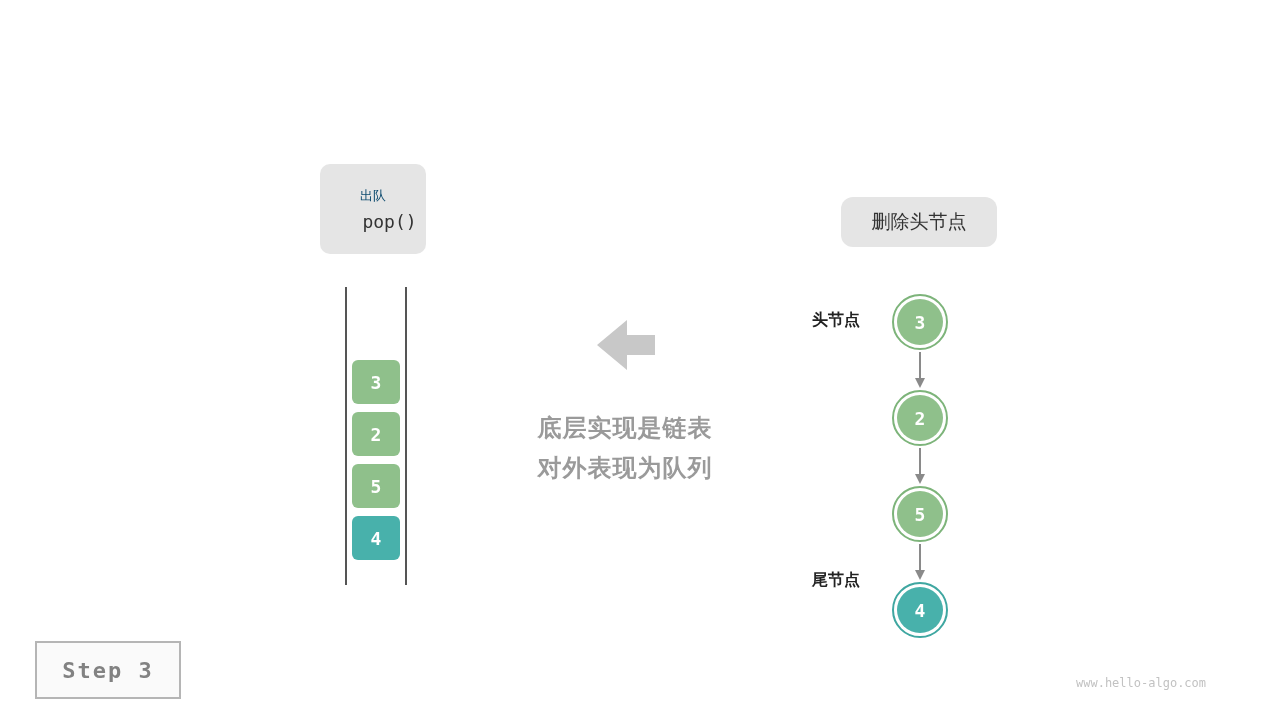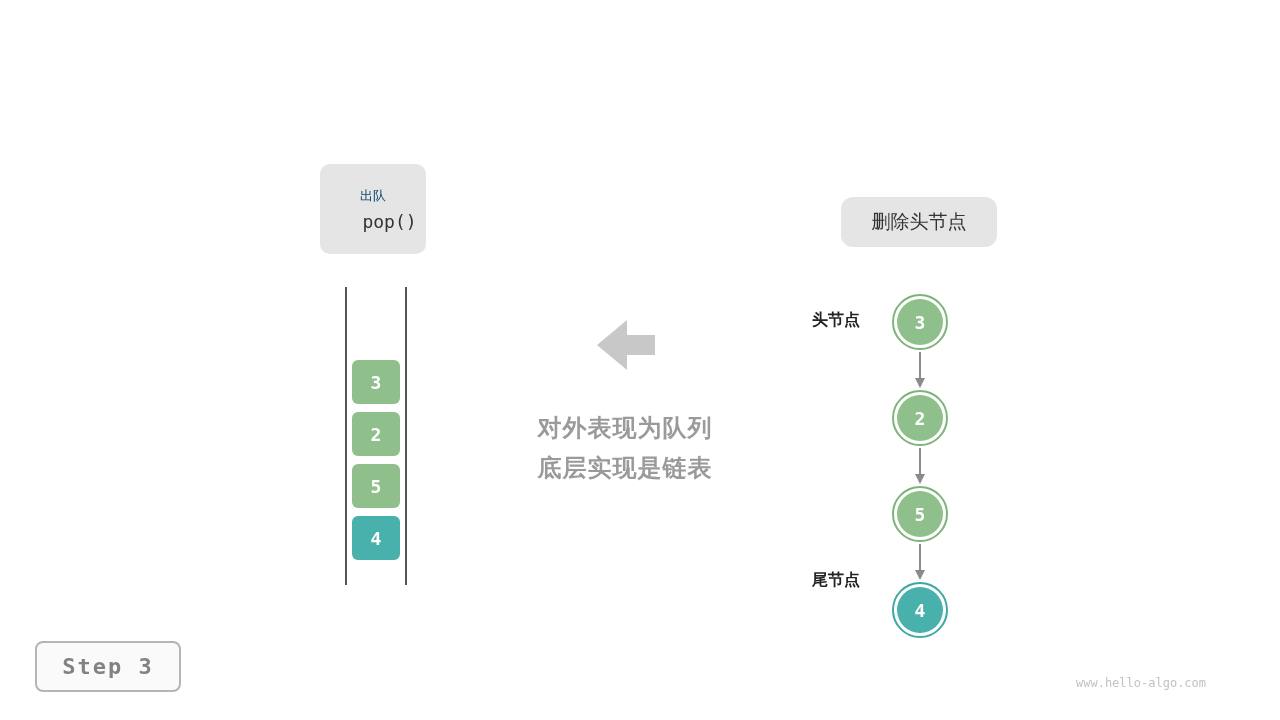--- a/index.html
+++ b/index.html
@@ -67,22 +67,22 @@
   .node[data-color="green"]{border-color:#7DB47A;}
   .node[data-color="green"] .node-inner{background:#8FC08B;}
   .node[data-color="teal"]{border-color:#3FA7A1;}
   .node[data-color="teal"] .node-inner{background:#48B1AB;}
   .node.n0{top:294px;} .node.n1{top:390px;} .node.n2{top:486px;} .node.n3{top:582px;}
   
   .conn{position:absolute;left:914px;}
   .conn.c0{top:352px;} .conn.c1{top:448px;} .conn.c2{top:544px;}
   
   .step-box{
-    position:absolute;left:35px;top:641px;width:146px;height:51px;
-    border:2px solid #B5B5B5;border-radius:8px;background:#FAFAFA;
+    position:absolute;left:35px;top:641px;width:146px;height:58px;
+    border:2px solid #B5B5B5;border-radius:0;background:#FAFAFA;
     display:flex;align-items:center;justify-content:center;
     font-family:"DejaVu Sans Mono","Liberation Mono",monospace;
     font-size:22px;font-weight:bold;color:#828282;letter-spacing:2px;
     box-sizing:border-box;
   }
   
   .watermark{
     position:absolute;left:1076px;top:676px;
     font-family:"DejaVu Sans Mono","Liberation Mono",monospace;
     font-size:12px;color:#C2C2C2;
@@ -108,22 +108,22 @@
     <div class="sq" data-color="teal">4</div>
   </div>
 
   <div class="big-arrow">
     <svg width="58" height="50" viewBox="0 0 58 50" xmlns="http://www.w3.org/2000/svg">
       <polygon points="0,25 30,0 30,15 58,15 58,35 30,35 30,50" fill="#C8C8C8"></polygon>
     </svg>
   </div>
 
   <div class="caption">
+    <div>底层实现是链表</div>
     <div>对外表现为队列</div>
-    <div>底层实现是链表</div>
   </div>
 
   <div class="list-label">删除头节点</div>
 
   <div class="side-label head">头节点</div>
   <div class="side-label tail">尾节点</div>
 
   <div class="node n0" data-color="green">
     <div class="node-inner">3</div>
   </div>

